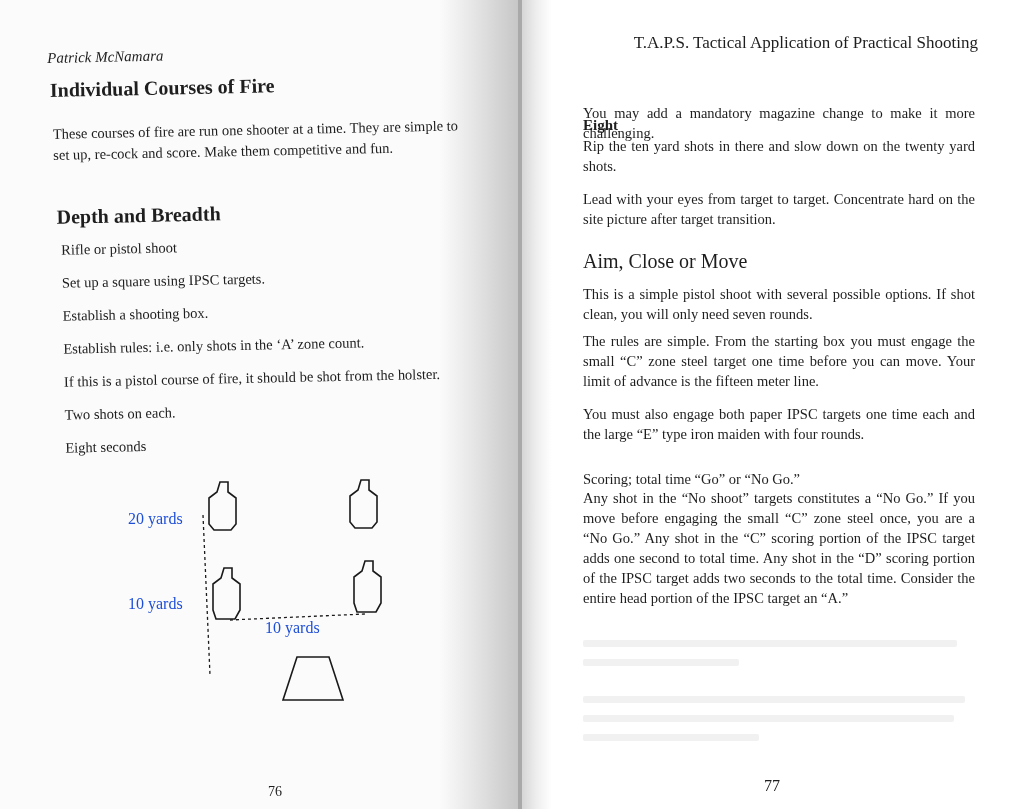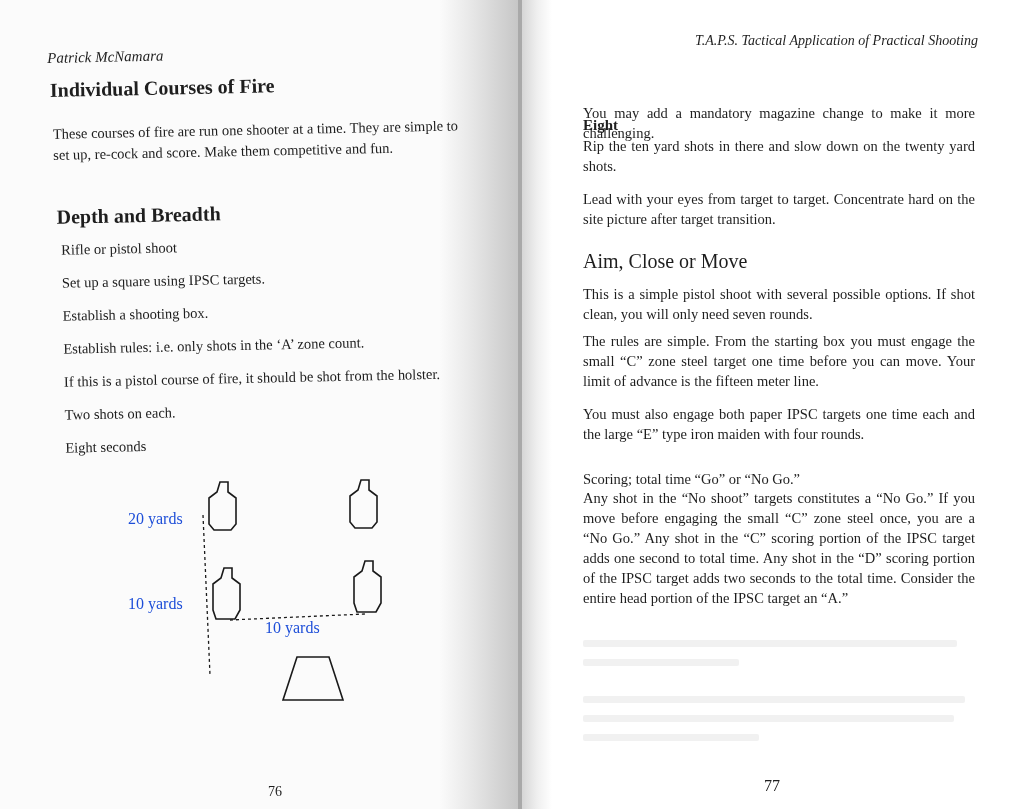--- a/index.html
+++ b/index.html
@@ -49,21 +49,21 @@
     .lbl { position: absolute; font-family: "Liberation Serif", serif; font-size: 16px; color: #1d4ed8; }
     .lbl-20 { left: 28px; top: 40px; }
     .lbl-10v { left: 28px; top: 125px; }
     .lbl-10h { left: 165px; top: 149px; }
 
     .page-num-left { position: absolute; left: 268px; top: 784px; font-size: 14px; font-family: "Liberation Serif", serif; text-align: center; }
 
     
     .right-content { position: absolute; left: 583px; top: 0; width: 395px; height: 809px; }
     .running-head-right {
-      position: absolute; right: 0; top: 33px; font-style: italic; font-size: 14px;
+      position: absolute; right: 0; top: 33px; font-size: 17px;
       font-family: "Liberation Serif", serif; white-space: nowrap;
     }
     .rp { position: absolute; left: 0; width: 392px; font-family: "Liberation Serif", serif; font-size: 14.5px; line-height: 20px; text-align: justify; }
     .rp-1 { top: 76px; margin-top: 27px; }
     .rp-tips-h { position: absolute; left: 0; top: 117px; font-weight: bold; font-family: "Liberation Serif", serif; font-size: 15px; }
     .rp-2 { top: 136px; }
     .rp-3 { top: 189px; }
     .h-right { position: absolute; left: 0; top: 250px; font-size: 20px; font-weight: normal; font-family: "Liberation Serif", serif; }
     .rp-4 { top: 284px; }
     .rp-5 { top: 331px; }

